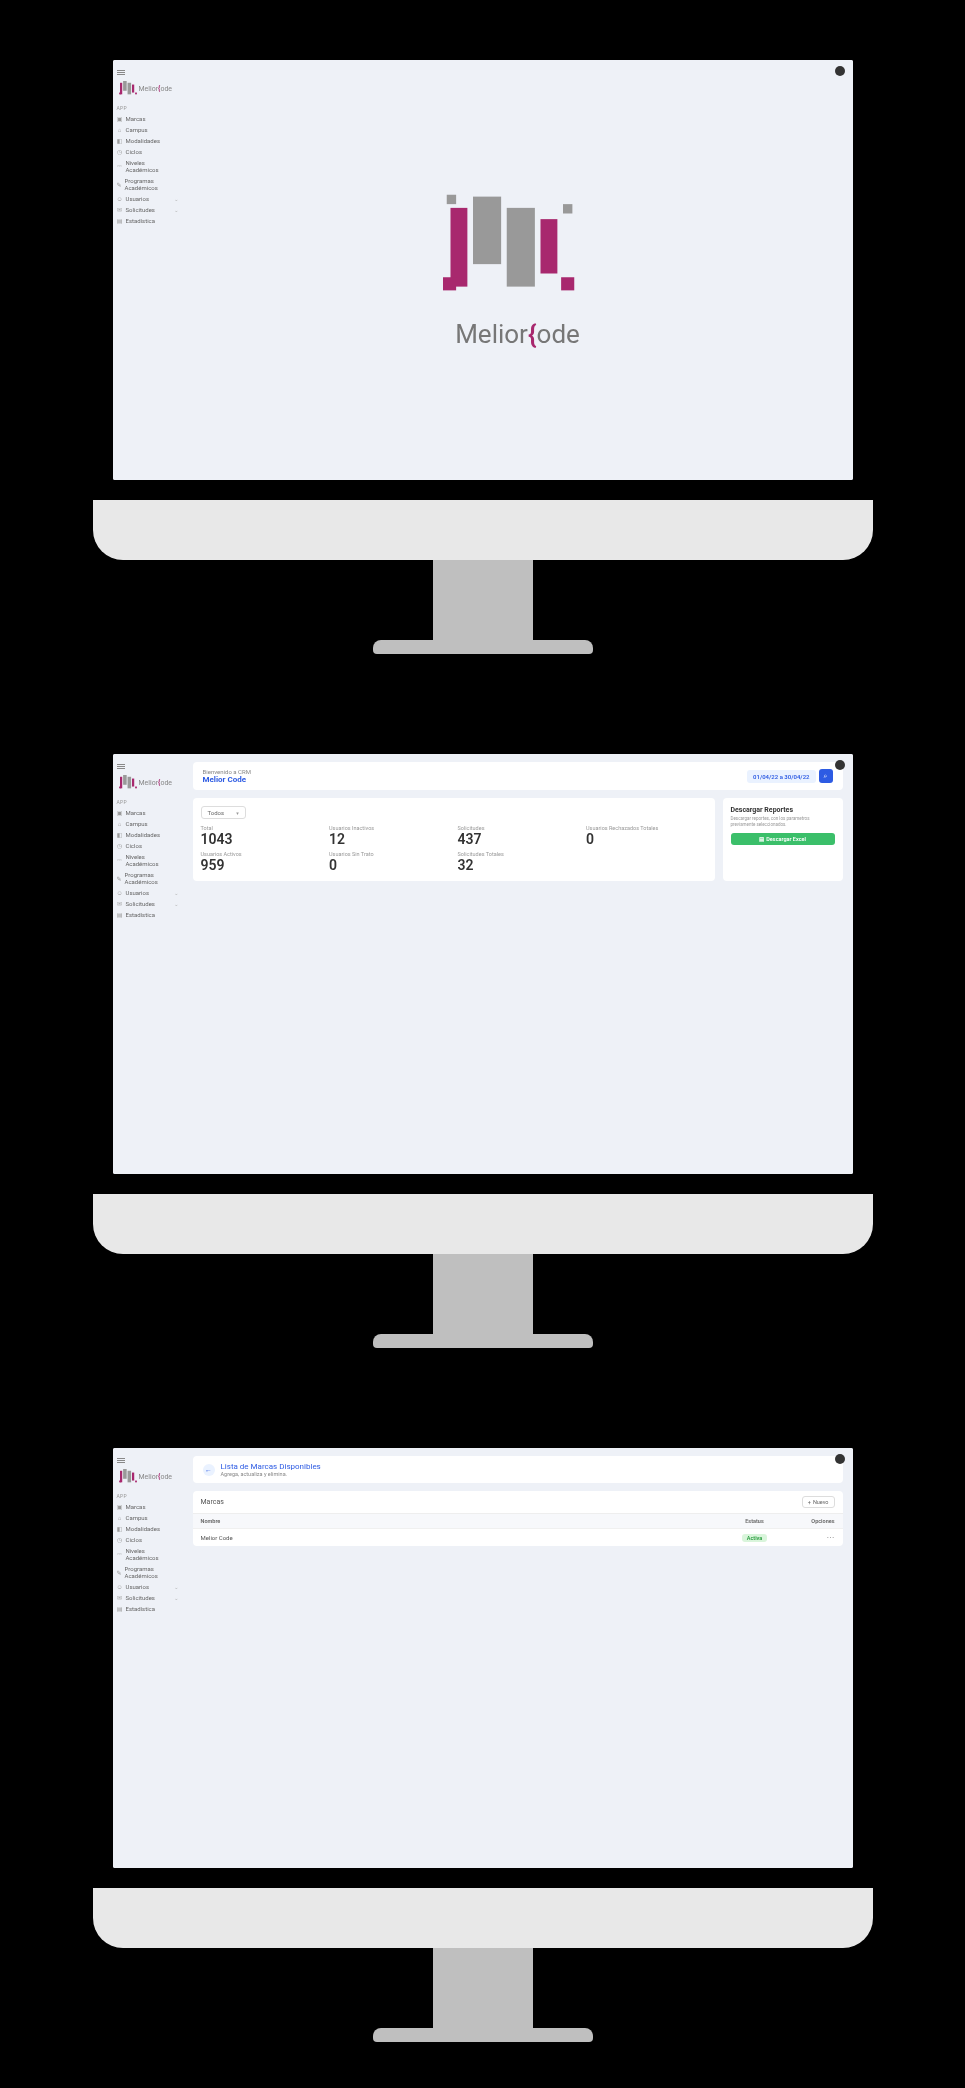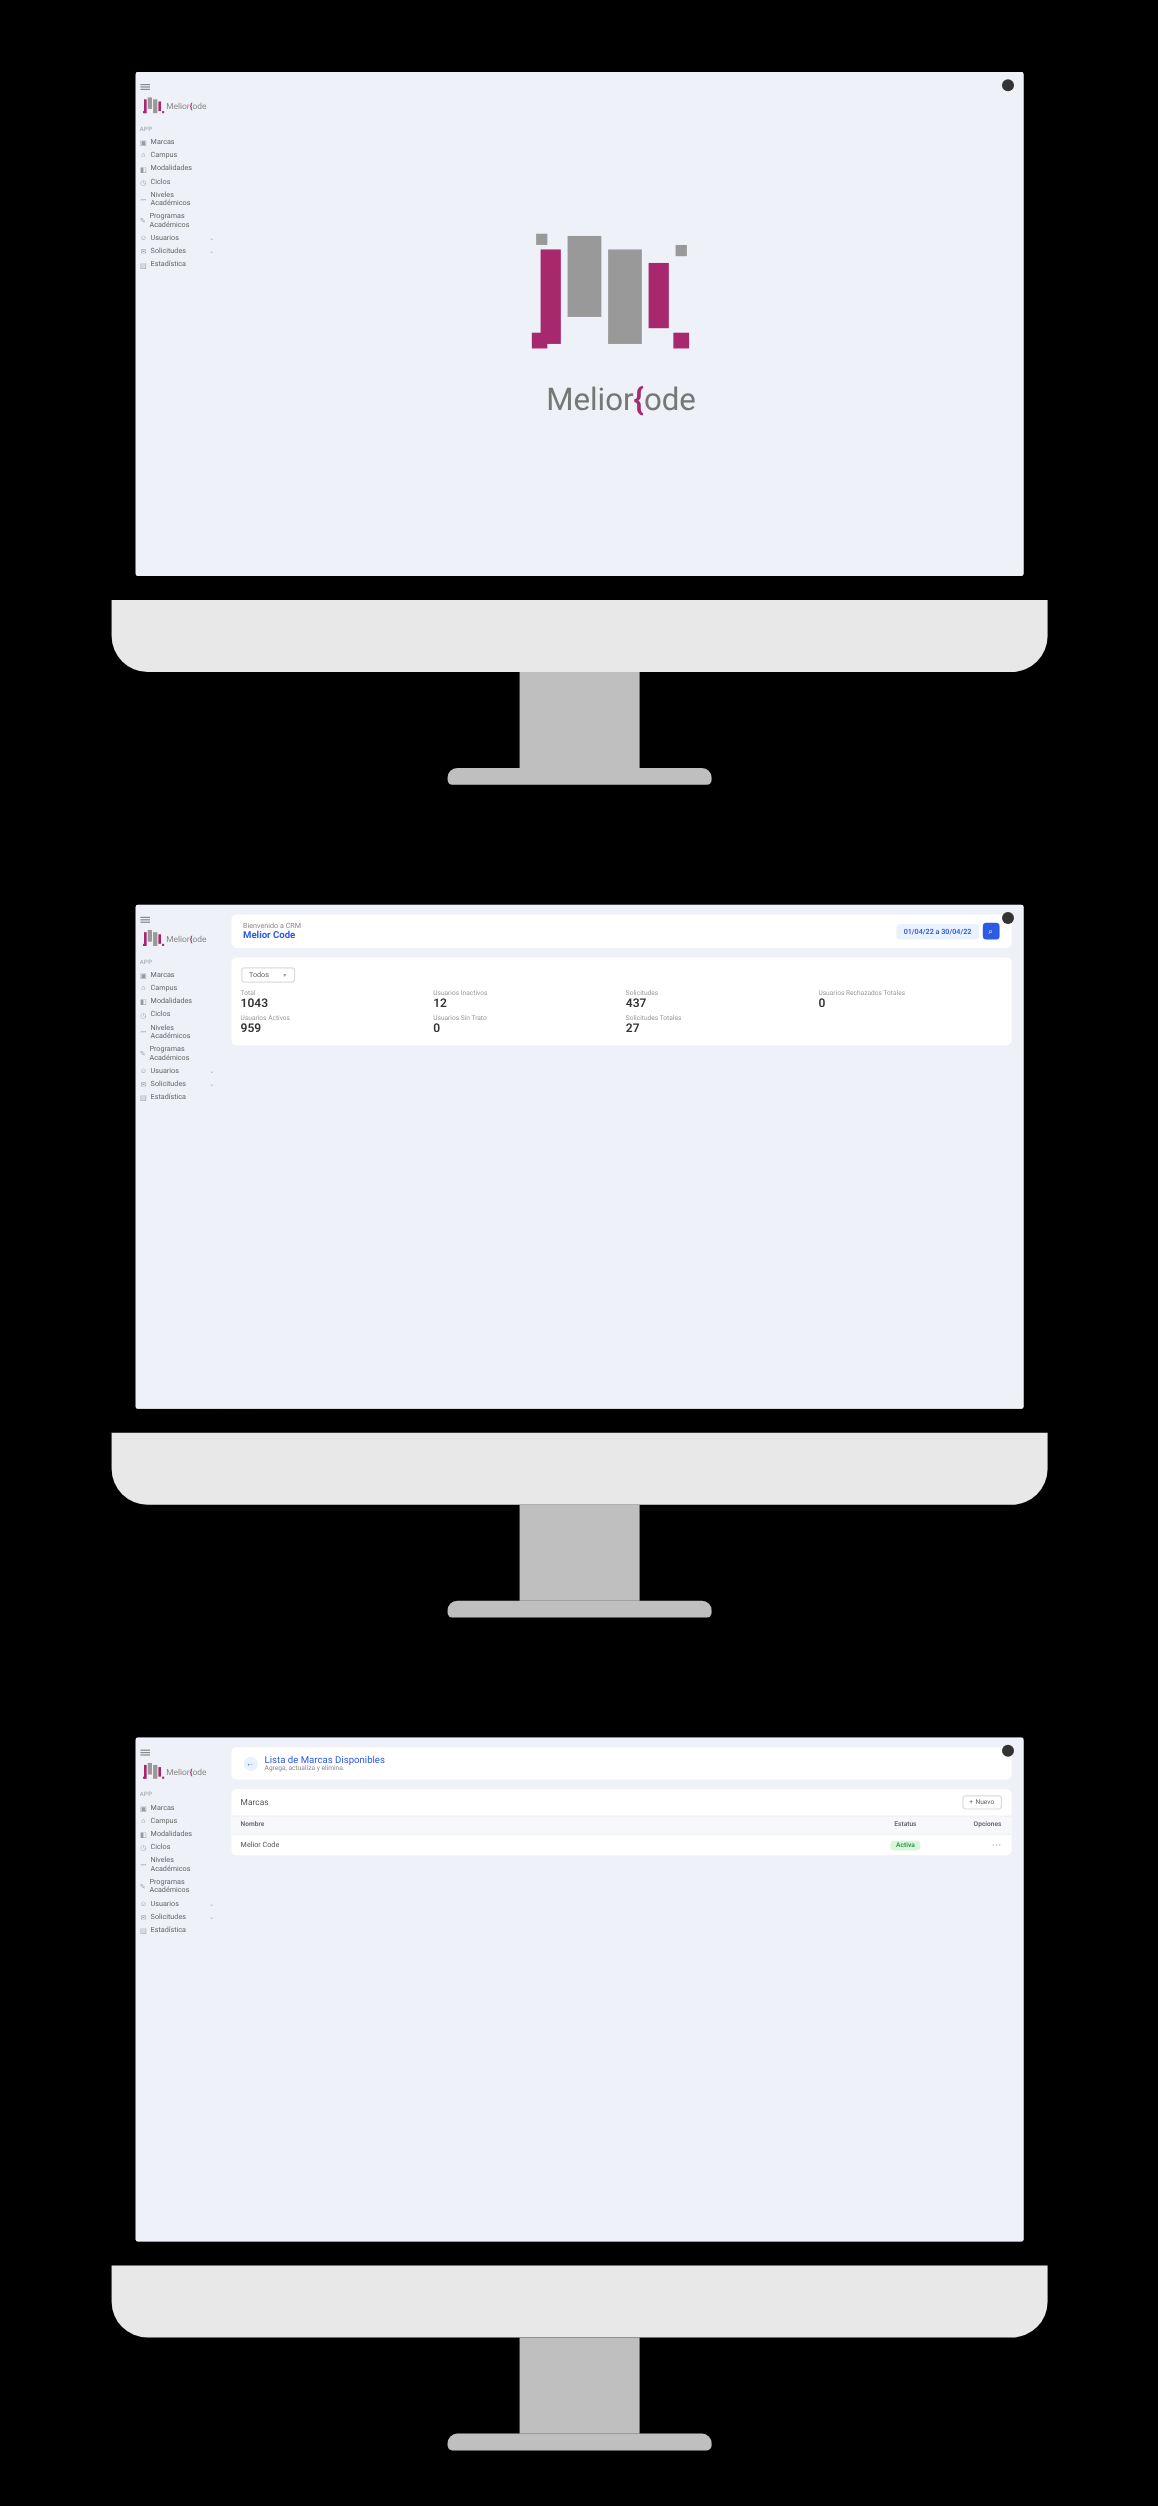--- a/index.html
+++ b/index.html
@@ -43,21 +43,21 @@
 .date-range { display: flex; align-items: center; gap: 3px; }
 .date-pill { background: #eaf2ff; color: #2d5be3; padding: 3px 6px; border-radius: 3px; font-size: 6px; font-weight: 600; }
 .search-btn { background: #2d5be3; color: #fff; width: 14px; height: 14px; border-radius: 3px; display: flex; align-items: center; justify-content: center; font-size: 7px; }
 
 .content-row { display: flex; gap: 8px; }
 .stats-card { background: #fff; border-radius: 4px; padding: 8px; flex: 1; }
 .filter-select { border: 1px solid #ddd; border-radius: 3px; padding: 2px 6px; font-size: 6px; color: #666; display: inline-flex; align-items: center; gap: 12px; margin-bottom: 6px; }
 .filter-select .arrow { font-size: 5px; color: #999; }
 .stats-grid { display: grid; grid-template-columns: repeat(4, 1fr); gap: 4px 8px; }
 .stat-cell .label { font-size: 5.5px; color: #999; }
-.stat-cell .value { font-size: 10px; color: #333; font-weight: 600; }
+.stat-cell .value { font-size: 14px; color: #333; font-weight: 600; }
 
 .reports-card { background: #fff; border-radius: 4px; padding: 8px; width: 120px; }
 .reports-card .rtitle { font-size: 7px; font-weight: 700; color: #333; }
 .reports-card .rdesc { font-size: 4.5px; color: #999; margin: 2px 0 5px; line-height: 1.3; }
 .download-btn { background: #3bbf6a; color: #fff; padding: 3px; border-radius: 3px; text-align: center; font-size: 5.5px; font-weight: 600; display: flex; align-items: center; justify-content: center; gap: 2px; }
 
 .list-header { background: #fff; border-radius: 4px; padding: 6px 10px; display: flex; align-items: center; gap: 6px; margin-bottom: 8px; }
 .back-btn { background: #eaf2ff; color: #2d5be3; width: 12px; height: 12px; border-radius: 50%; display: flex; align-items: center; justify-content: center; font-size: 7px; flex-shrink: 0; }
 .list-header-text .ltitle { font-size: 8px; color: #2d5be3; font-weight: 400; }
 .list-header-text .lsub { font-size: 5.5px; color: #888; }
@@ -271,22 +271,30 @@
                 <div class="stat-cell">
                     <div class="label">Usuarios Activos</div>
                     <div class="value">959</div>
                   </div>
                 <div class="stat-cell">
                     <div class="label">Usuarios Sin Trato</div>
                     <div class="value">0</div>
                   </div>
                 <div class="stat-cell">
                     <div class="label">Solicitudes Totales</div>
-                    <div class="value">27</div>
-                  </div>
+                    <div class="value">32</div>
+                  </div>
+              </div>
+            </div>
+            <div class="reports-card">
+              <div class="rtitle">Descargar Reportes</div>
+              <div class="rdesc">Descargar reportes, con los parametros previamente seleccionados.</div>
+              <div class="download-btn">
+                <span>▤</span>
+                <span>Descargar Excel</span>
               </div>
             </div>
           </div>
         </div>
       </div>
     </div>
   </div>
   <div class="monitor-base"></div>
   <div class="monitor-neck"></div>
   <div class="monitor-foot"></div>

